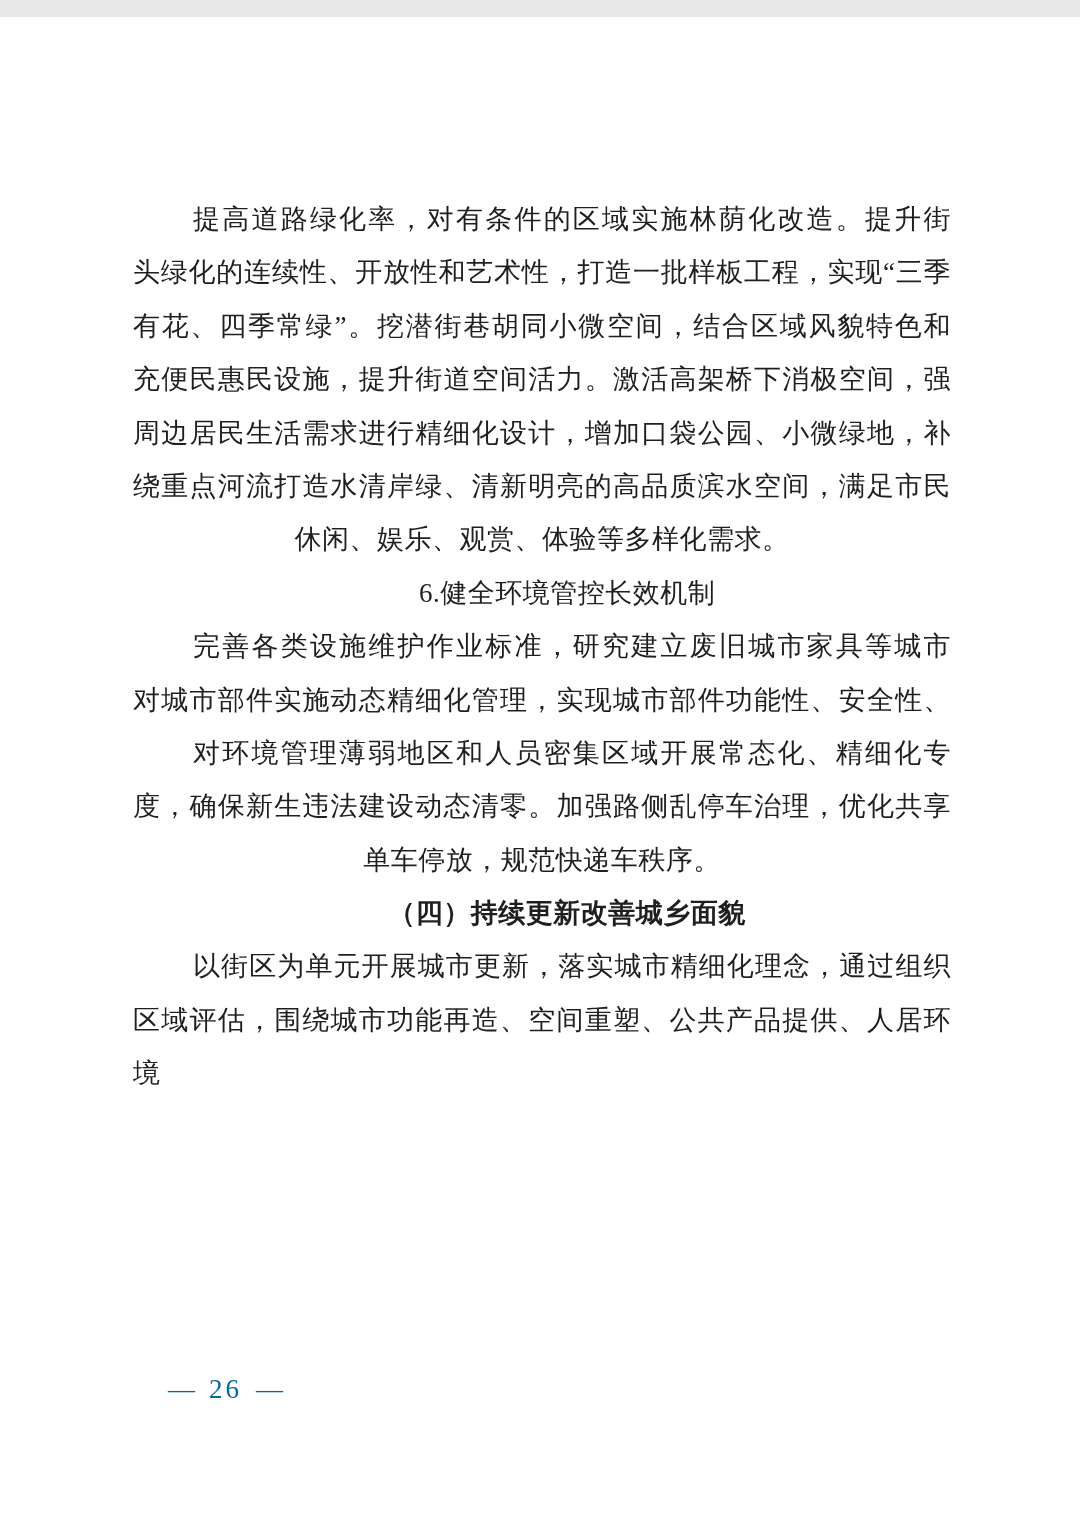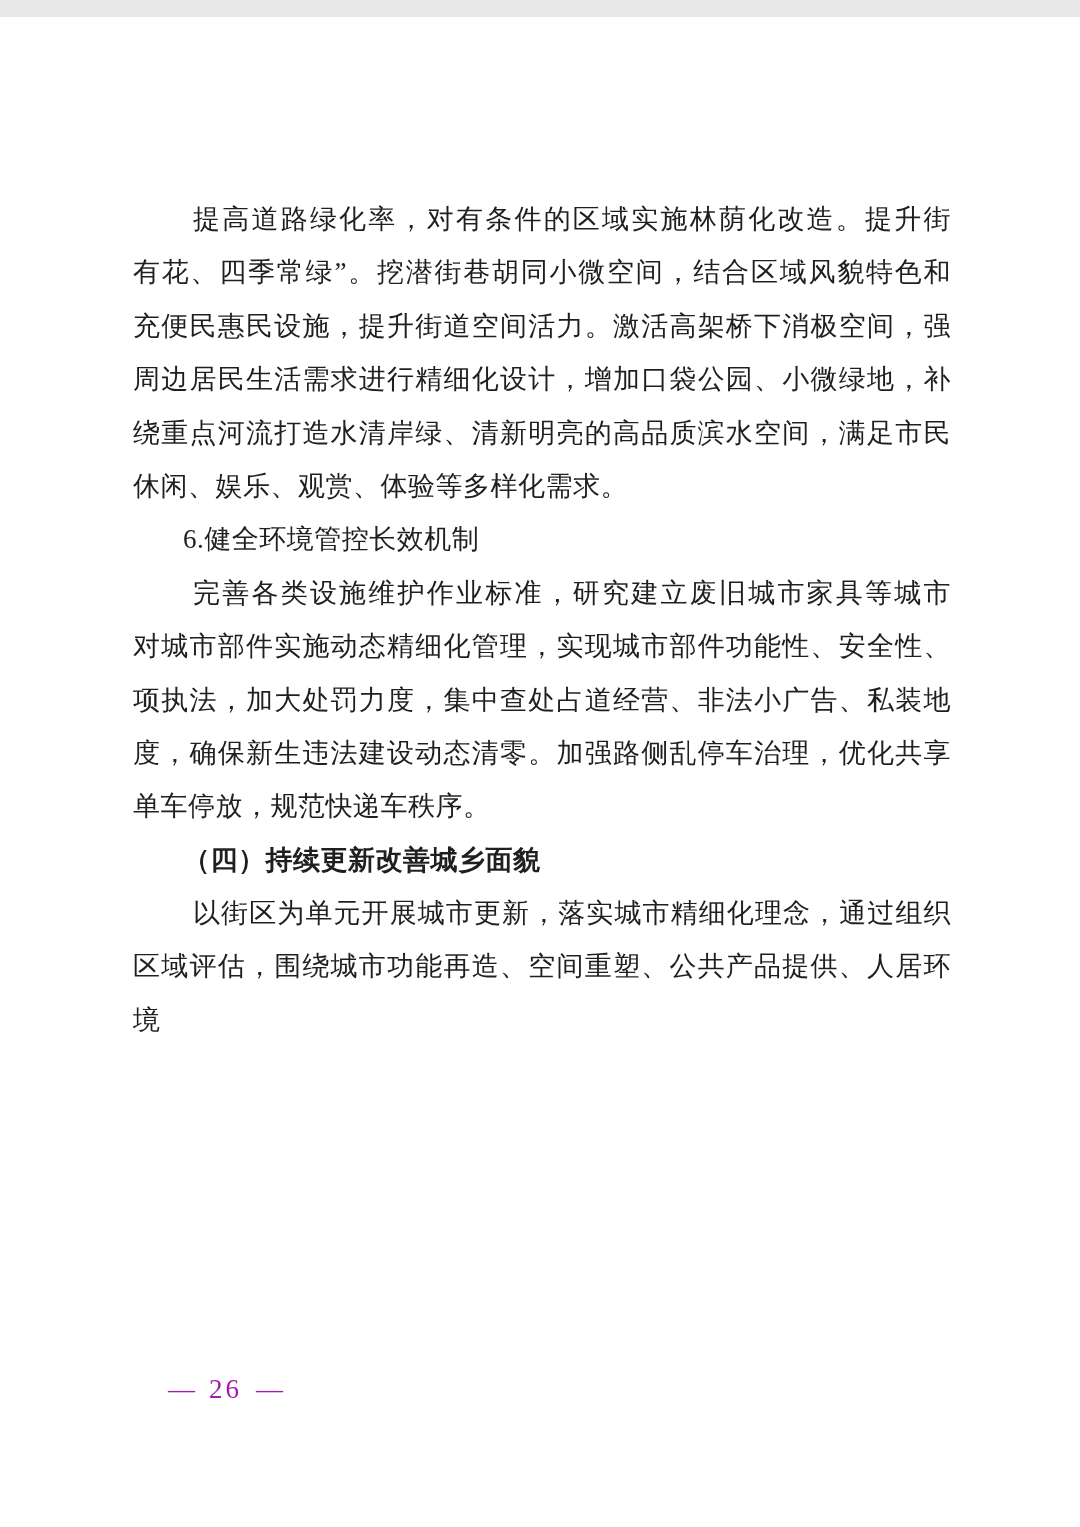--- a/index.html
+++ b/index.html
@@ -17,61 +17,62 @@
   .textblock {
     position: absolute;
     left: 133px;
     top: 176px;
     width: 818px;
   }
   .line {
     font-size: 27px;
     line-height: 53.4px;
     height: 53.4px;
-    text-align: left;
+    text-align: center;
     letter-spacing: 0.5px;
     white-space: nowrap;
   }
   
   .line.j {
     text-align: justify;
     text-align-last: justify;
     text-justify: inter-character;
     white-space: normal;
   }
   .line.indent { text-indent: 60px; }
   .line.h-num { text-indent: 50px; }
   .line.h-kai { text-indent: 50px; font-weight: bold; }
   .footer {
     position: absolute;
     left: 168px;
     top: 1351px;
     font-size: 27px;
     line-height: 42px;
-    color: #a21caf;
+    color: #0369a1;
   }
   .footer span { display: inline-block; }
   .footer .num { margin: 0 14px; letter-spacing: 3px; }
 </style>
 </head>
 <body>
 
 <div class="page">
 
   <div class="textblock">
     <div class="line j indent">提高道路绿化率，对有条件的区域实施林荫化改造。提升街</div>
+    <div class="line j">头绿化的连续性、开放性和艺术性，打造一批样板工程，实现“三季</div>
     <div class="line j">有花、四季常绿”。挖潜街巷胡同小微空间，结合区域风貌特色和</div>
     <div class="line j">充便民惠民设施，提升街道空间活力。激活高架桥下消极空间，强</div>
     <div class="line j">周边居民生活需求进行精细化设计，增加口袋公园、小微绿地，补</div>
     <div class="line j">绕重点河流打造水清岸绿、清新明亮的高品质滨水空间，满足市民</div>
     <div class="line">休闲、娱乐、观赏、体验等多样化需求。</div>
     <div class="line h-num">6.健全环境管控长效机制</div>
     <div class="line j indent">完善各类设施维护作业标准，研究建立废旧城市家具等城市</div>
     <div class="line j">对城市部件实施动态精细化管理，实现城市部件功能性、安全性、</div>
-    <div class="line j">项执法，加大处罚力度，集中查处占道经营、非法小广告、私装地</div>
+    <div class="line j indent">对环境管理薄弱地区和人员密集区域开展常态化、精细化专</div>
     <div class="line j">度，确保新生违法建设动态清零。加强路侧乱停车治理，优化共享</div>
     <div class="line">单车停放，规范快递车秩序。</div>
     <div class="line h-kai">（四）持续更新改善城乡面貌</div>
     <div class="line j indent">以街区为单元开展城市更新，落实城市精细化理念，通过组织</div>
     <div class="line j">区域评估，围绕城市功能再造、空间重塑、公共产品提供、人居环境</div>
   </div>
 
   <div class="footer">
     <span>—</span><span class="num">26</span><span>—</span>
   </div>

